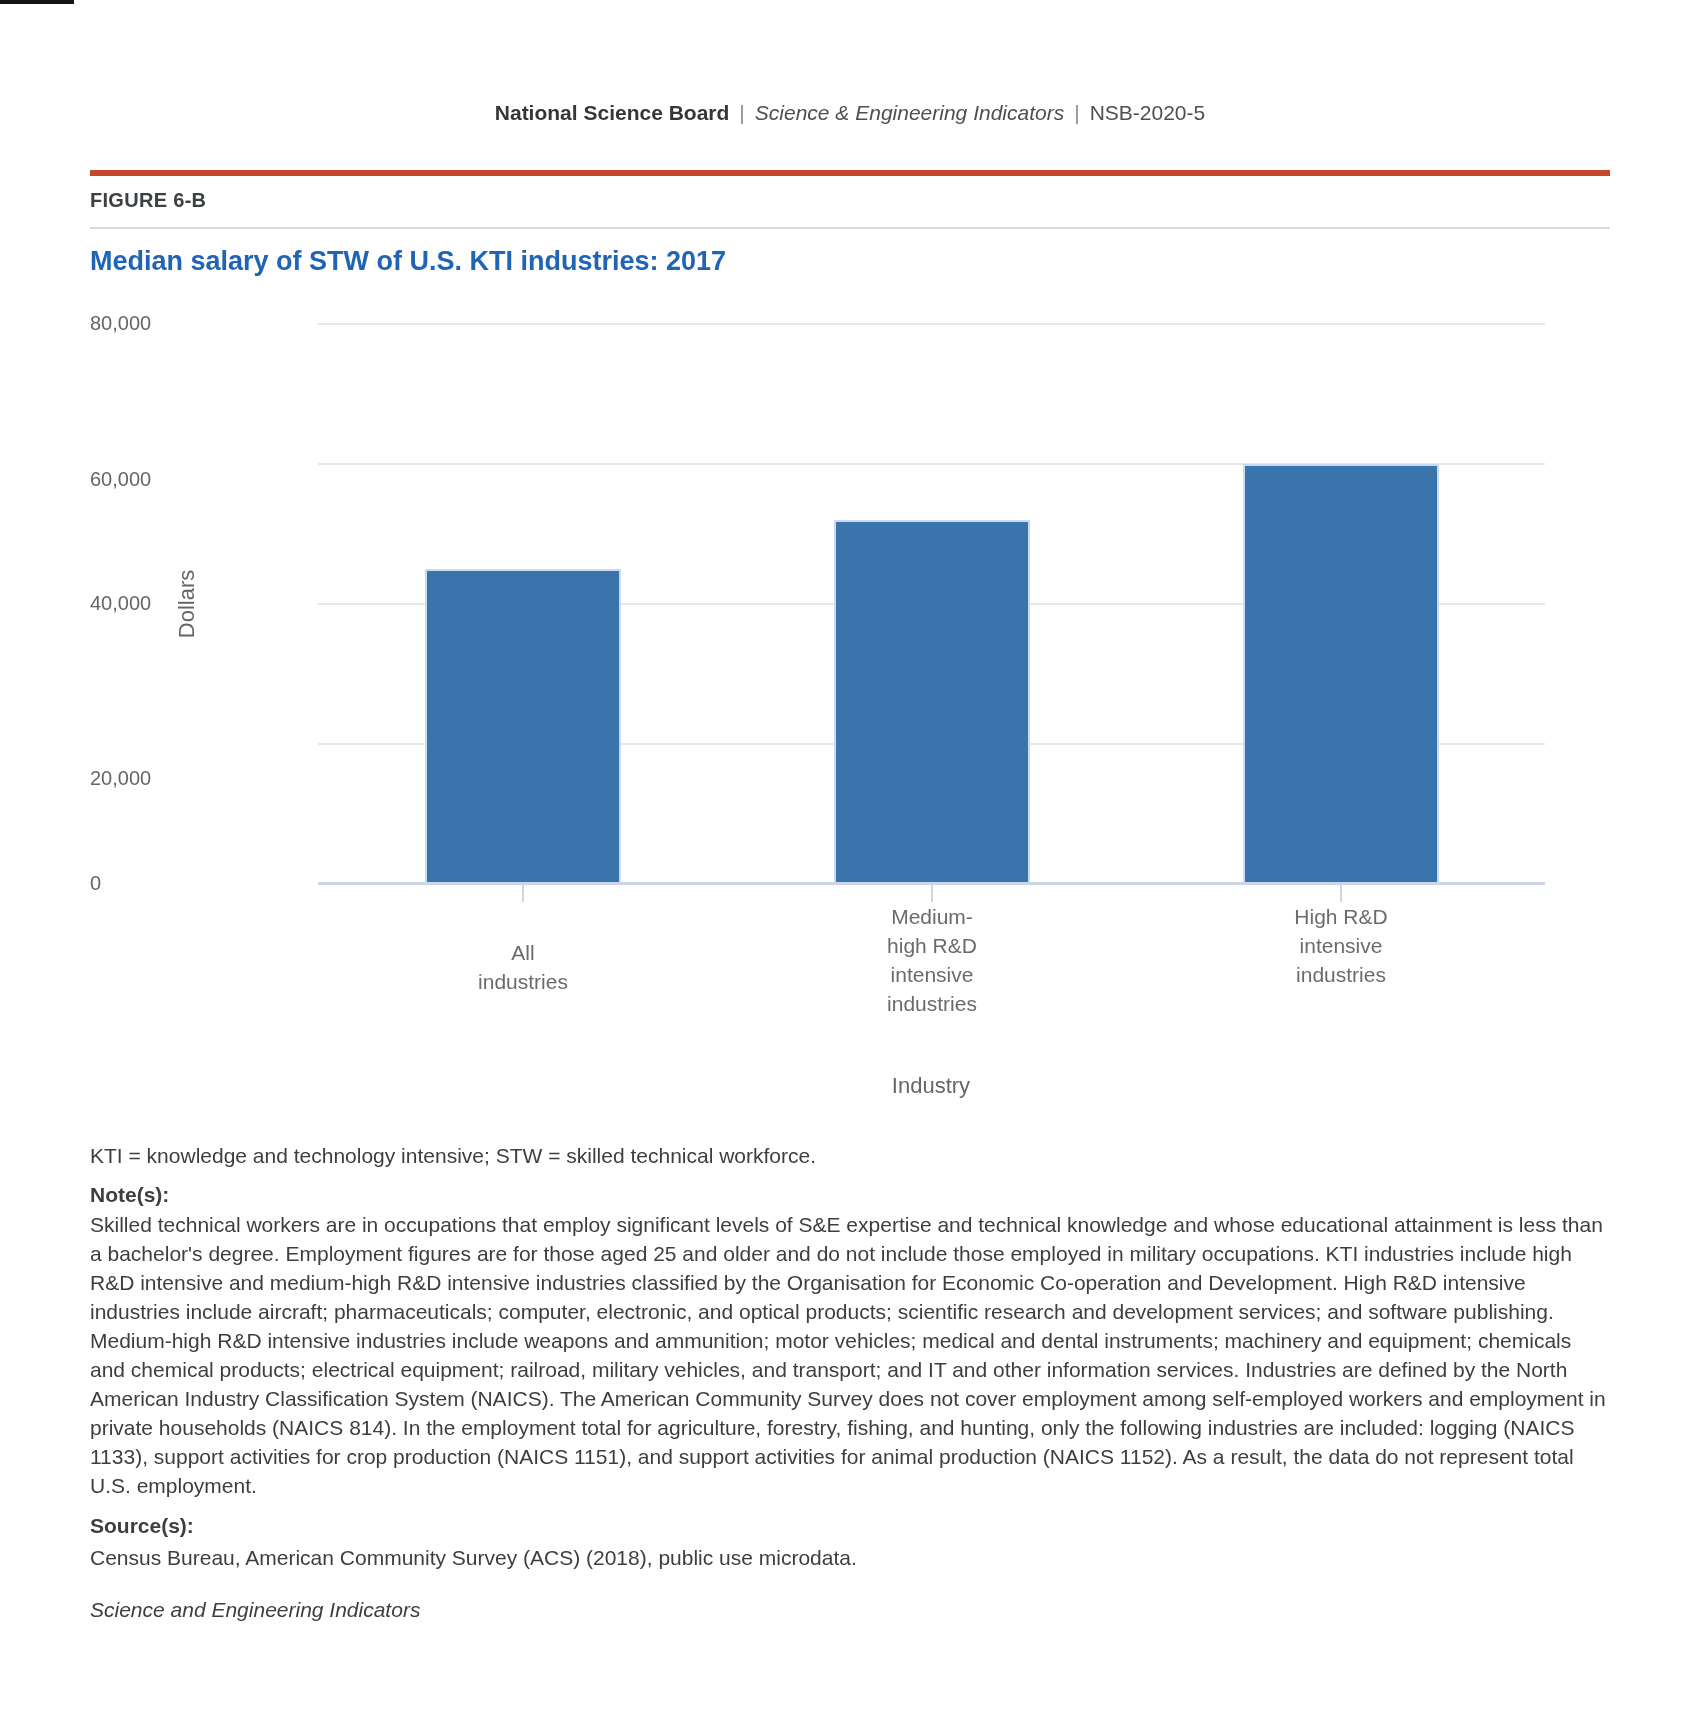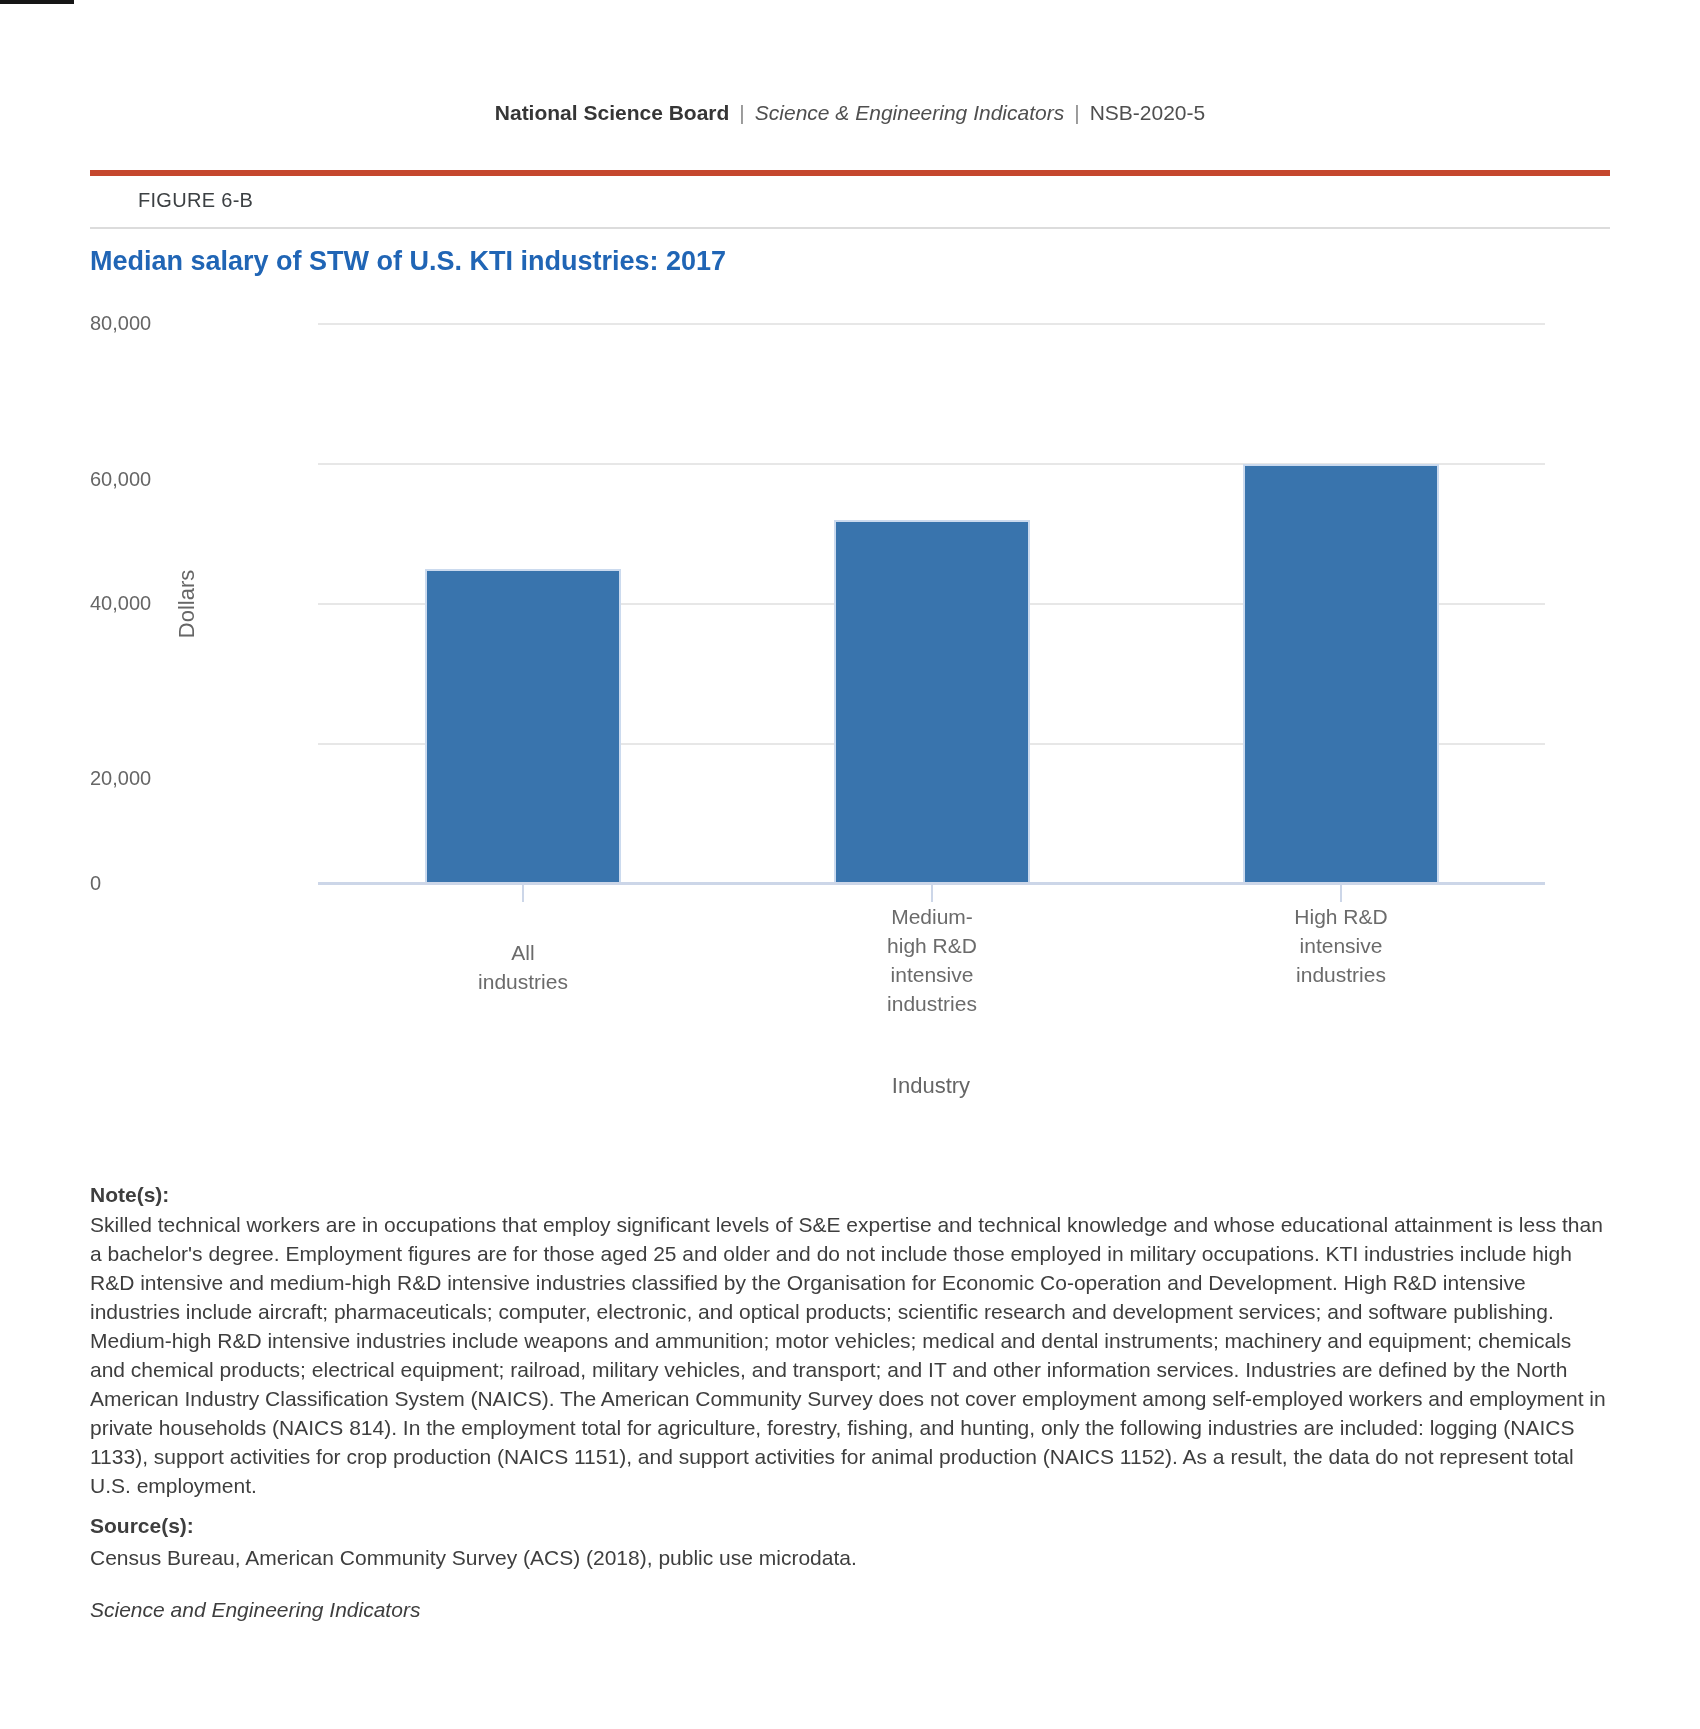--- a/index.html
+++ b/index.html
@@ -15,21 +15,21 @@
   .edge-artifact{left:0;top:0;width:74px;height:4px;background:#161616;}
 
   
   .doc-header{left:90px;top:101px;width:1520px;font-size:21px;color:#4a4a4a;white-space:nowrap;text-align:center;}
   .doc-header .brand{font-weight:bold;color:#363636;}
   .doc-header .sep{color:#8e8e8e;padding:0 10px;}
   .doc-header .pub{font-style:italic;color:#4f4f4f;}
   .doc-header .repid{color:#4f4f4f;}
 
   .red-rule{left:90px;top:170px;width:1520px;height:6px;background:#c5472e;}
-  .figure-label{left:90px;top:189px;font-size:20px;font-weight:400;color:#3c4043;letter-spacing:.3px;margin-left:48px;}
+  .figure-label{left:90px;top:189px;font-size:20px;font-weight:700;color:#3c4043;letter-spacing:.3px;}
   .thin-divider{left:90px;top:227px;width:1520px;height:2px;background:#dcdcdc;}
   .chart-title{left:90px;top:246px;font-size:27px;font-weight:bold;color:#2065b5;}
 
   
   #chart-root{left:0;top:0;width:1700px;height:1729px;pointer-events:none;}
   .gridline{position:absolute;background:#e7e7e7;height:2px;z-index:1;}
   .axis-baseline{position:absolute;background:#ccd6e8;height:3px;z-index:4;}
   .ytick-label{position:absolute;width:198px;font-size:20px;color:#666666;z-index:2;}
   .bar{position:absolute;background:#3974ad;border:2px solid #cbdaee;box-sizing:border-box;z-index:3;pointer-events:auto;}
   .xtick{position:absolute;width:2px;background:#ccd6e8;z-index:2;}
@@ -88,19 +88,20 @@
 high R&amp;D
 intensive
 industries</div>
       <div class="bar" style="left: 1243px; top: 464px; width: 196px; height: 420px;"></div>
       <div class="xtick" style="left: 1340px; top: 884px; height: 18px;"></div>
       <div class="xcat-label" style="left: 1201px; top: 902px;">High R&amp;D
 intensive
 industries</div>
     </div>
 
+  <div class="abs fn fn-abbr">KTI = knowledge and technology intensive; STW = skilled technical workforce.</div>
   <div class="abs fn fn-notes-label">Note(s):</div>
   <div class="abs fn fn-note-text">Skilled technical workers are in occupations that employ significant levels of S&amp;E expertise and technical knowledge and whose educational attainment is less than a bachelor's degree. Employment figures are for those aged 25 and older and do not include those employed in military occupations. KTI industries include high R&amp;D intensive and medium-high R&amp;D intensive industries classified by the Organisation for Economic Co-operation and Development. High R&amp;D intensive industries include aircraft; pharmaceuticals; computer, electronic, and optical products; scientific research and development services; and software publishing. Medium-high R&amp;D intensive industries include weapons and ammunition; motor vehicles; medical and dental instruments; machinery and equipment; chemicals and chemical products; electrical equipment; railroad, military vehicles, and transport; and IT and other information services. Industries are defined by the North American Industry Classification System (NAICS). The American Community Survey does not cover employment among self-employed workers and employment in private households (NAICS 814). In the employment total for agriculture, forestry, fishing, and hunting, only the following industries are included: logging (NAICS 1133), support activities for crop production (NAICS 1151), and support activities for animal production (NAICS 1152). As a result, the data do not represent total U.S. employment.</div>
   <div class="abs fn fn-sources-label">Source(s):</div>
   <div class="abs fn fn-source-text">Census Bureau, American Community Survey (ACS) (2018), public use microdata.</div>
   <div class="abs fn fn-footer-italic">Science and Engineering Indicators</div>
 
 </div>
 
 </body></html>

